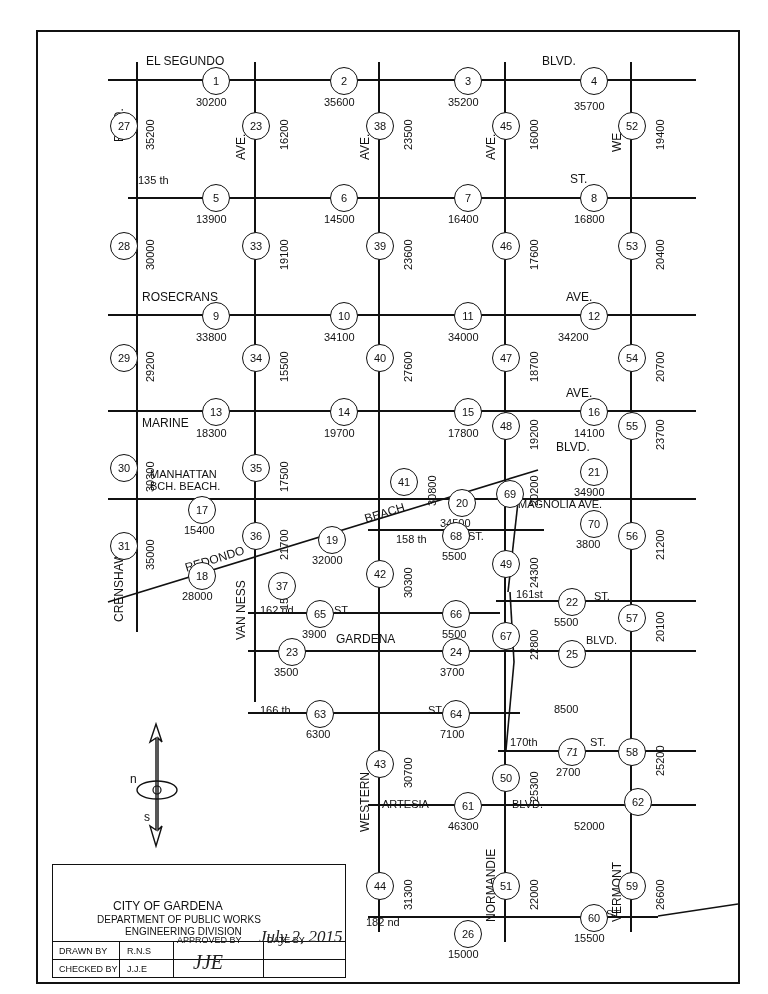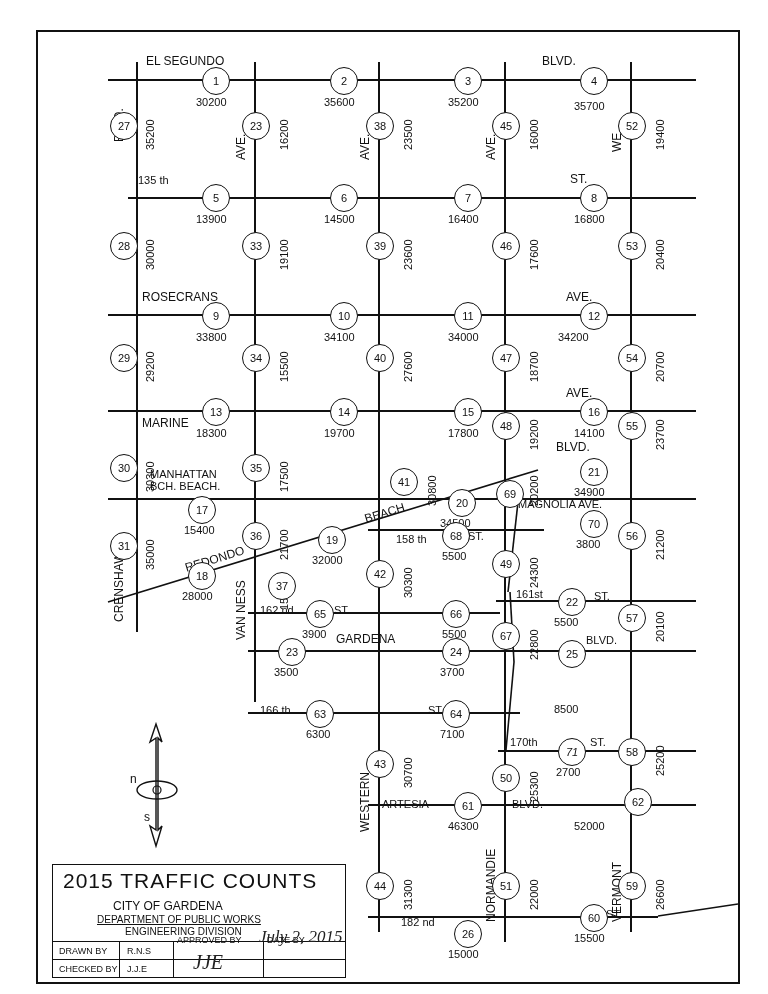--- a/index.html
+++ b/index.html
@@ -14,21 +14,21 @@
   .cnt{position:absolute;font-size:11px;color:#111;z-index:4;white-space:nowrap;}
   .cntv{position:absolute;font-size:11px;color:#111;z-index:4;white-space:nowrap;
         transform-origin:left top;transform:rotate(-90deg);}
   .lbl{position:absolute;font-size:12px;color:#111;white-space:nowrap;z-index:4;}
   .lblv{position:absolute;font-size:12px;color:#111;white-space:nowrap;z-index:4;
         transform-origin:left top;transform:rotate(-90deg);}
   .lblsm{font-size:11px;}
   #titlebox{position:absolute;left:14px;top:832px;width:292px;height:112px;border:1.5px solid #111;background:#fff;z-index:8;}
   #titlebox .tt{position:absolute;left:10px;top:4px;font-size:21px;letter-spacing:1px;color:#111;}
   #titlebox .c1{position:absolute;left:60px;top:34px;font-size:12px;color:#111;}
-  #titlebox .c2{position:absolute;left:44px;top:49px;font-size:10px;color:#111;text-decoration:underline;}
+  #titlebox .c2{position:absolute;left:44px;top:49px;font-size:10px;color:#111;}
   #titlebox .c3{position:absolute;left:72px;top:61px;font-size:10px;color:#111;}
   #titlebox .gridrow{position:absolute;left:0;width:292px;border-top:1.2px solid #111;}
   #titlebox .cellv{position:absolute;border-left:1.2px solid #111;}
   .tcell{position:absolute;font-size:9px;color:#111;}
   .sig{position:absolute;font-family:"Liberation Serif",serif;color:#222;font-style:italic;z-index:9;}
   #compass{position:absolute;left:86px;top:690px;width:70px;height:130px;z-index:6;}
   #compass .cl{position:absolute;font-size:12px;color:#111;}
 </style>
 </head>
 <body>
@@ -87,21 +87,21 @@
     <div class="lbl lblsm" style="left:222px;top:572px;">162 nd</div>
     <div class="lbl lblsm" style="left:296px;top:572px;">ST.</div>
     <div class="lbl" style="left:298px;top:600px;">GARDENA</div>
     <div class="lbl lblsm" style="left:548px;top:602px;">BLVD.</div>
     <div class="lbl lblsm" style="left:222px;top:672px;">166 th</div>
     <div class="lbl lblsm" style="left:390px;top:672px;">ST.</div>
     <div class="lbl lblsm" style="left:472px;top:704px;">170th</div>
     <div class="lbl lblsm" style="left:552px;top:704px;">ST.</div>
     <div class="lbl lblsm" style="left:344px;top:766px;">ARTESIA</div>
     <div class="lbl lblsm" style="left:474px;top:766px;">BLVD.</div>
-    <div class="lbl lblsm" style="left:363px;top:884px;">182 nd</div>
+    <div class="lbl lblsm" style="left:328px;top:884px;">182 nd</div>
     <div class="lbl lblsm" style="left:568px;top:876px;">ST.</div>
     <div class="lbl lblsm" style="left:480px;top:466px;">MAGNOLIA  AVE.</div>
 
     <div class="lblv" style="left:74px;top:110px;">BLVD.</div>
     <div class="lblv" style="left:74px;top:590px;">CRENSHAW</div>
     <div class="lblv" style="left:196px;top:128px;">AVE.</div>
     <div class="lblv" style="left:196px;top:608px;">VAN NESS</div>
     <div class="lblv" style="left:320px;top:128px;">AVE.</div>
     <div class="lblv" style="left:320px;top:800px;">WESTERN</div>
     <div class="lblv" style="left:446px;top:128px;">AVE.</div>
@@ -277,21 +277,20 @@
       <svg width="70" height="130" viewBox="0 0 70 130">
         <path d="M32 2 L26 20 L32 16 L32 108 L26 104 L32 124 L38 104 L34 108 L34 16 L38 20 Z" fill="none" stroke="#111" stroke-width="1.4"></path>
         <ellipse cx="33" cy="68" rx="20" ry="9" fill="none" stroke="#111" stroke-width="1.4"></ellipse>
         <ellipse cx="33" cy="68" rx="4" ry="4" fill="none" stroke="#111" stroke-width="1.2"></ellipse>
       </svg>
       <div class="cl" style="left:6px;top:50px;">n</div>
       <div class="cl" style="left:20px;top:88px;">s</div>
     </div>
 
     <div id="titlebox">
-      <div class="tt">2015   TRAFFIC  COUNTS</div>
       <div class="c1">CITY  OF  GARDENA</div>
       <div class="c2">DEPARTMENT OF PUBLIC WORKS</div>
       <div class="c3">ENGINEERING DIVISION</div>
 
       <div class="gridrow" style="top:76px;"></div>
       <div class="gridrow" style="top:94px;"></div>
       <div class="cellv" style="left:66px;top:76px;height:36px;"></div>
       <div class="cellv" style="left:120px;top:76px;height:36px;"></div>
       <div class="cellv" style="left:210px;top:76px;height:36px;"></div>
 

